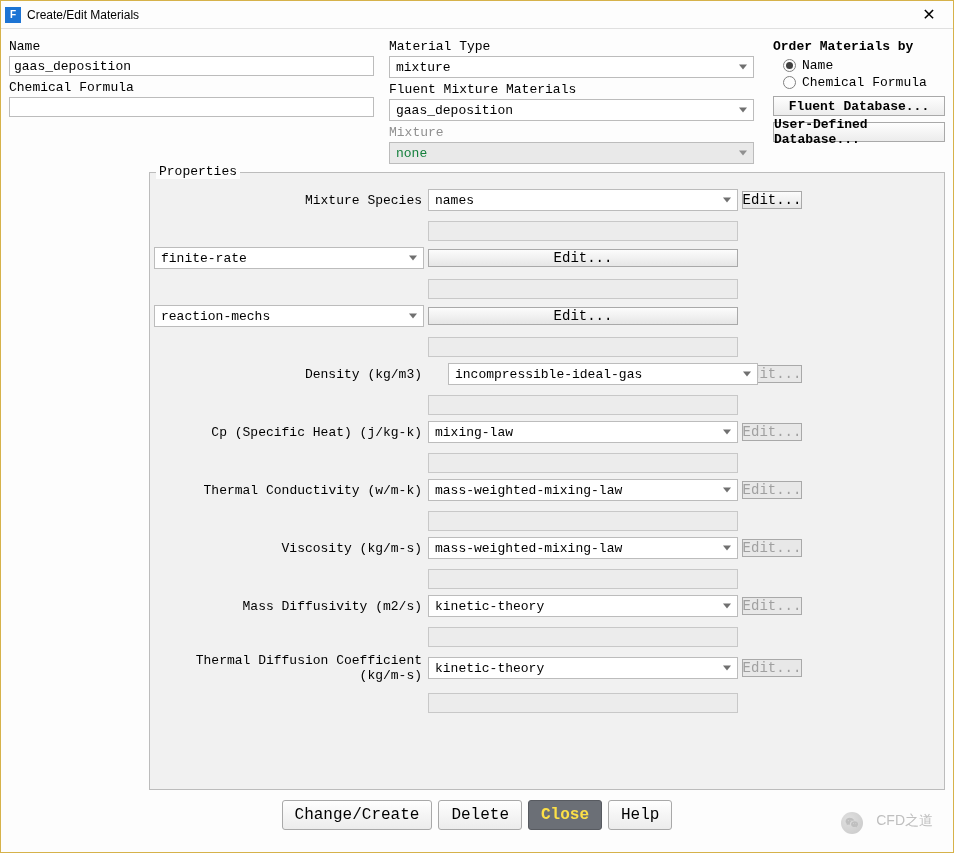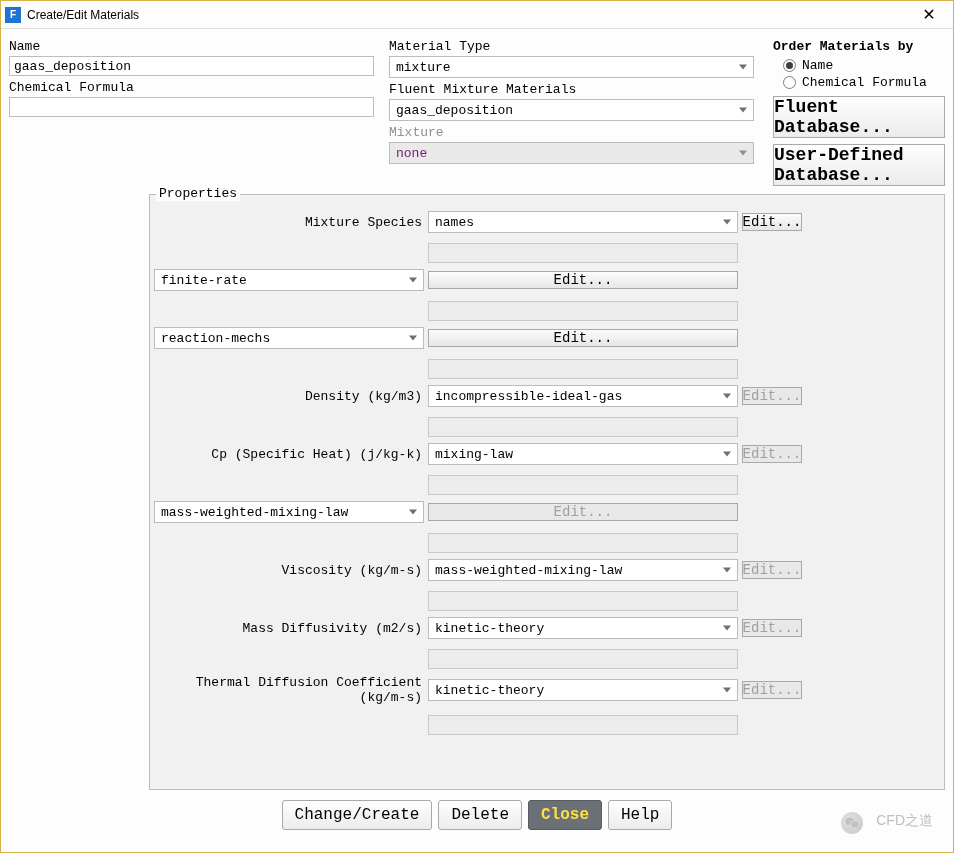--- a/index.html
+++ b/index.html
@@ -80,39 +80,39 @@
   .combo .tri {
     position: absolute;
     right: 6px; top: 50%; transform: translateY(-50%);
     width: 0; height: 0;
     border-left: 4px solid transparent;
     border-right: 4px solid transparent;
     border-top: 5px solid #707070;
   }
   .combo.disabled {
     background: #e9e9e9;
-    color: #701a75;
+    color: #15803d;
   }
   .combo.disabled .tri { border-top-color: #909090; }
   .label.disabled { color: #909090; }
 
   .order-box { padding-left: 4px; }
   .order-title { font-weight: bold; margin: 4px 0 4px 0; }
   .radio-row { display: flex; align-items: center; gap: 6px; margin: 2px 0 2px 10px; }
   .radio {
     width: 13px; height: 13px; border: 1px solid #808080; border-radius: 50%;
     display:flex; align-items:center; justify-content:center;
   }
   .radio .dot { width: 7px; height: 7px; border-radius: 50%; background: #404040; }
   .flat-btn {
-    height: 42px;
+    height: 20px;
     border: 1px solid #a9a9a9;
     background: linear-gradient(#fefefe,#ececec);
     font-family: inherit;
-    font-size: 18px;
+    font-size: 13px;
     font-weight: bold;
     display:flex; align-items:center; justify-content:center;
     margin-top: 6px;
     cursor:pointer;
   }
 
   .fieldset {
     border: 1px solid #bcbcbc;
     margin: 8px 0 0 140px;
     flex: 1;
@@ -275,41 +275,42 @@
               <span>reaction-mechs</span>
               <span class="tri"></span>
             </div>
             <div class="edit-btn">Edit...</div>
           </div>
           <div class="prop-row">
             <div class="value-slot"></div>
           </div>
           <div class="prop-row">
             <div class="prop-label">Density (kg/m3)</div>
-            <div class="combo" style="background: rgb(255, 255, 255);">
+            <div class="combo" style="background: rgb(255, 255, 255); margin-left: 20px;">
               <span>incompressible-ideal-gas</span>
               <span class="tri"></span>
             </div>
             <div class="edit-btn-disabled">Edit...</div>
           </div>
           <div class="prop-row">
             <div class="value-slot"></div>
           </div>
           <div class="prop-row">
             <div class="prop-label">Cp (Specific Heat) (j/kg-k)</div>
             <div class="combo" style="background: rgb(255, 255, 255);">
               <span>mixing-law</span>
               <span class="tri"></span>
             </div>
             <div class="edit-btn-disabled">Edit...</div>
           </div>
           <div class="prop-row">
             <div class="value-slot"></div>
           </div>
           <div class="prop-row">
+            <div class="prop-label">Thermal Conductivity (w/m-k)</div>
             <div class="combo" style="background: rgb(255, 255, 255);">
               <span>mass-weighted-mixing-law</span>
               <span class="tri"></span>
             </div>
             <div class="edit-btn-disabled">Edit...</div>
           </div>
           <div class="prop-row">
             <div class="value-slot"></div>
           </div>
           <div class="prop-row">

